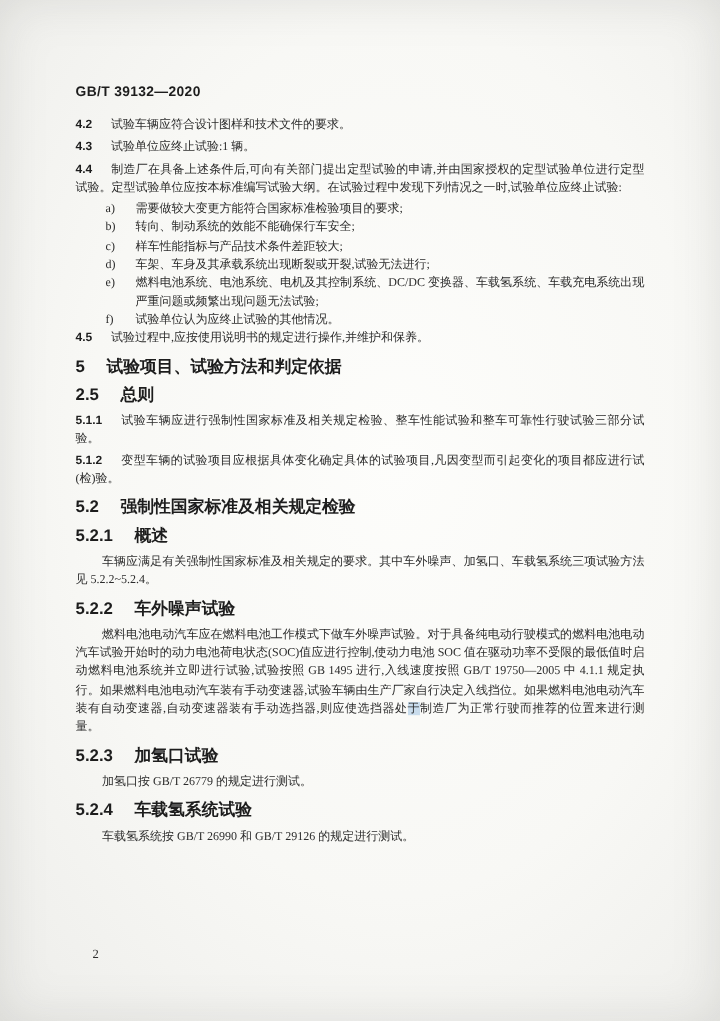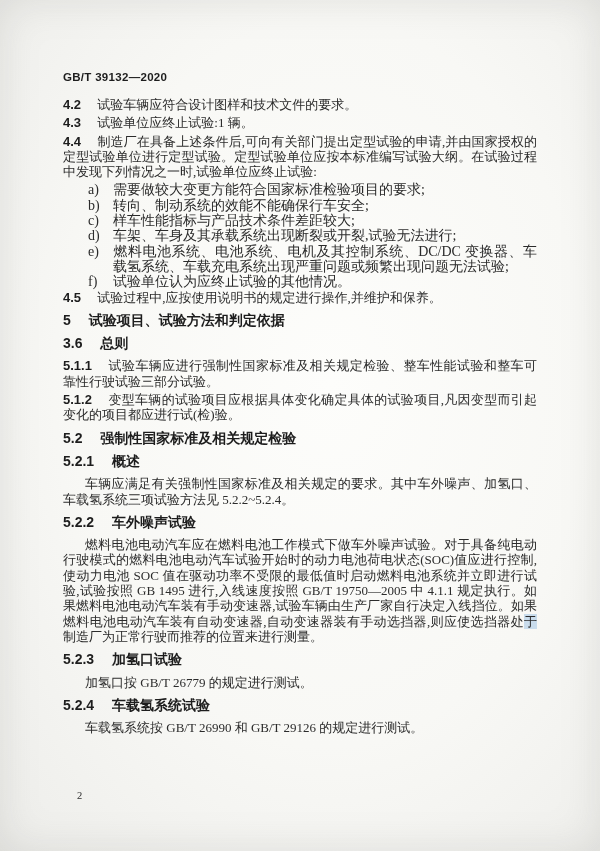--- a/index.html
+++ b/index.html
@@ -15,36 +15,36 @@
     background:
       radial-gradient(ellipse at 55% 45%, #fdfdfb 0%, #f8f8f5 55%, #ededea 100%);
     box-shadow:inset 0 0 40px rgba(120,120,115,0.18);
   }
   .std-header{
     margin:0 0 13px 0;
     font-family:"Liberation Sans","DejaVu Sans",sans-serif;
     font-weight:bold;font-size:11.5px;line-height:14px;
     letter-spacing:0.3px;color:#1d1d1d;
   }
-  p{margin:0 0 3px 0;font-size:13px;line-height:15.3px;text-align:justify;}
+  p{margin:0 0 3px 0;font-size:10px;line-height:15.3px;text-align:justify;}
   .clause .num{
     font-family:"Liberation Sans","DejaVu Sans",sans-serif;
     font-weight:bold;margin-right:13px;color:#1d1d1d;
   }
   .h{
     font-family:"Liberation Sans","DejaVu Sans",sans-serif;
     font-weight:bold;color:#1d1d1d;
     margin:8px 0 7px 0;font-size:14px;line-height:15.3px;
     text-align:left;
   }
   .h .num{margin-right:14px;}
   .list{margin:0 0 0 25px;}
   .li{
     margin:0;padding-left:25px;text-indent:-25px;
-    font-size:14px;line-height:15.3px;text-align:justify;
+    font-size:10px;line-height:15.3px;text-align:justify;
   }
   .li .label{display:inline-block;width:25px;text-indent:0;}
   .indent{text-indent:22px;}
   .hl{background:#c9dcec;}
   .page-number{
     position:absolute;left:77px;bottom:50px;
     font-size:10.5px;color:#2b2b2b;
   }
 </style>
 </head>
@@ -95,21 +95,21 @@
     <span>试验过程中,应按使用说明书的规定进行操作,并维护和保养。</span>
   </p>
 
 
   <p class="h">
     <span class="num">5</span>
     <span>试验项目、试验方法和判定依据</span>
   </p>
 
   <p class="h">
-    <span class="num">3.6</span>
+    <span class="num">2.5</span>
     <span>总则</span>
   </p>
 
   <p class="clause">
     <span class="num">5.1.1</span>
     <span>试验车辆应进行强制性国家标准及相关规定检验、整车性能试验和整车可靠性行驶试验三部分试验。</span>
   </p>
 
   <p class="clause">
     <span class="num">5.1.2</span>

